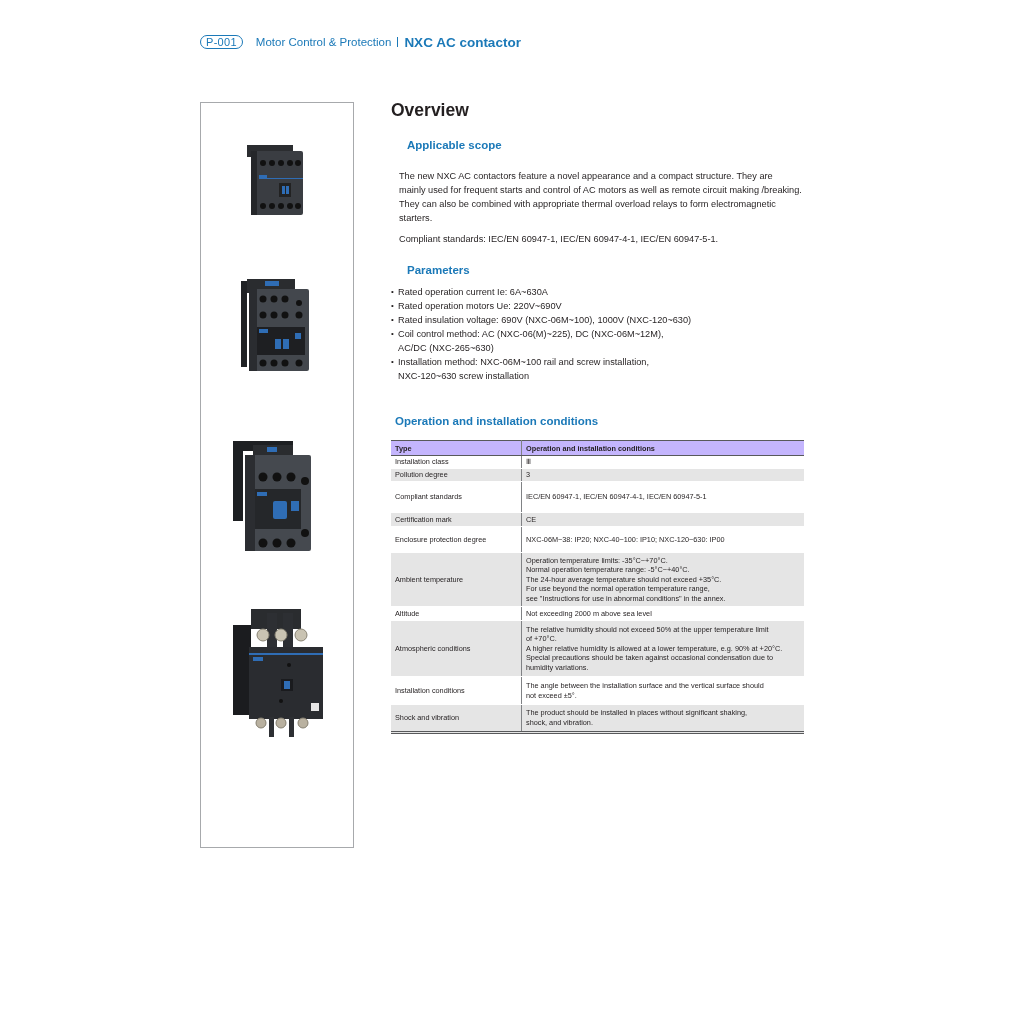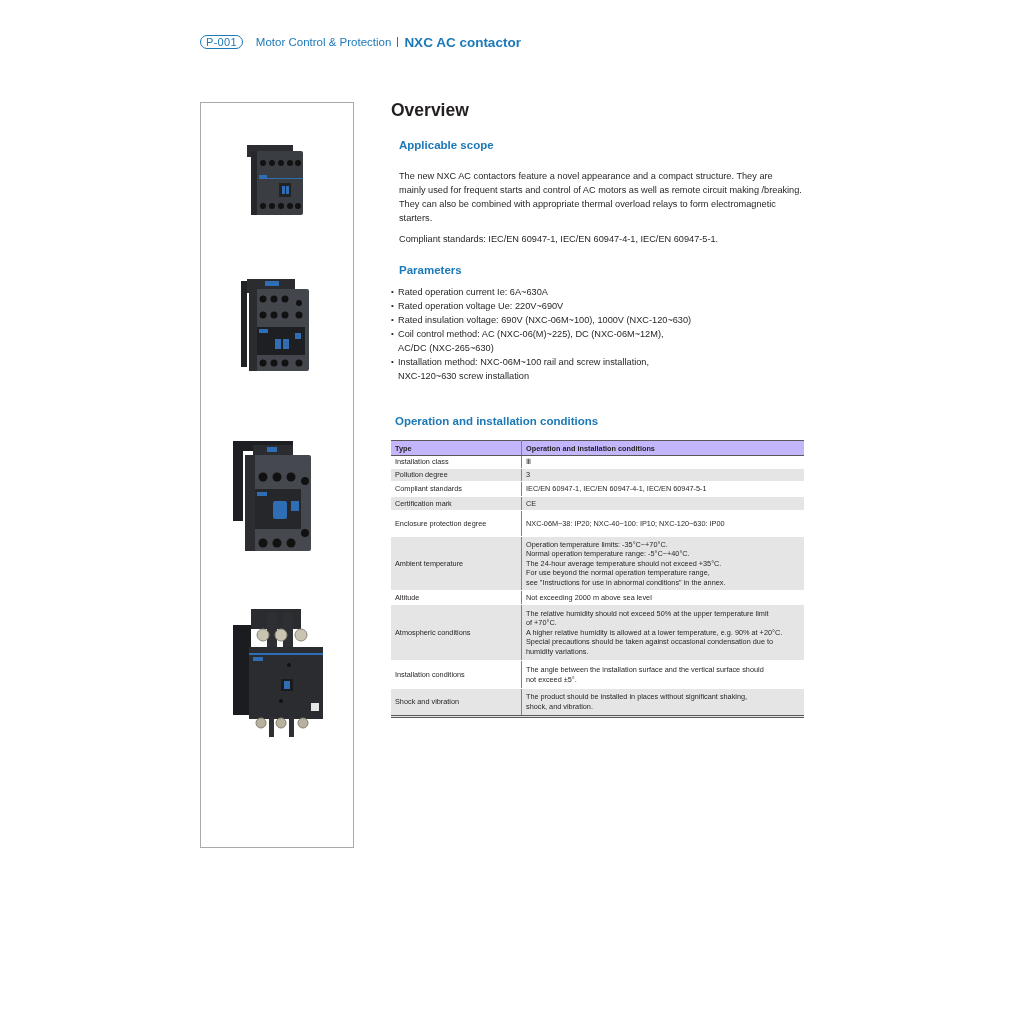--- a/index.html
+++ b/index.html
@@ -15,21 +15,21 @@
   .htitle { color:#1b79b8; font-size:13.5px; font-weight:bold; }
 
   
   .panel { position:absolute; left:200px; top:102px; width:154px; height:746px;
            border:1.5px solid #a7a9ac; box-sizing:border-box; background:#fff; }
   .prod { position:absolute; }
 
   
   .content { position:absolute; left:391px; top:0; width:420px; }
   .ov { position:absolute; top:100px; left:0; font-size:17.5px; font-weight:bold; color:#231f20; }
-  .sub { position:absolute; left:8px; font-size:11.5px; font-weight:bold; color:#1b79b8; }
+  .sub { position:absolute; left:16px; font-size:11.5px; font-weight:bold; color:#1b79b8; }
   .para { position:absolute; left:8px; width:412px; font-size:9.2px; line-height:14px; color:#231f20; }
   .plist { position:absolute; left:0; top:285px; width:420px; font-size:9.2px; line-height:14px; margin:0; padding:0; list-style:none; }
   .plist li { position:relative; padding-left:7px; }
   .plist li::before { content:"•"; position:absolute; left:0; top:0; font-size:8px; }
 
   
   .tbl { position:absolute; left:391px; top:440px; width:413px; border-collapse:collapse; font-size:7.3px; color:#231f20; }
   .tbl th { background:#c4b5fd; text-align:left; font-weight:bold; height:14px; padding:0 4px;
             border-top:1.5px solid #58595b; border-bottom:1px solid #58595b; }
   .tbl td { padding:1px 4px; line-height:9.6px; vertical-align:middle; border-bottom:1px solid #fff; }
@@ -160,21 +160,21 @@
     <div>starters.</div>
   </div>
   <div class="para" style="top:232px">Compliant standards: IEC/EN 60947-1, IEC/EN 60947-4-1, IEC/EN 60947-5-1.</div>
 
   <div class="sub" style="top:264px">Parameters</div>
   <ul class="plist">
     <li>
         <div>Rated operation current Ie: 6A~630A</div>
       </li>
     <li>
-        <div>Rated operation voltage Ue: 220V~690V</div>
+        <div>Rated operation motors Ue: 220V~690V</div>
       </li>
     <li>
         <div>Rated insulation voltage: 690V (NXC-06M~100), 1000V (NXC-120~630)</div>
       </li>
     <li>
         <div>Coil control method: AC (NXC-06(M)~225), DC (NXC-06M~12M),</div>
         <div>AC/DC (NXC-265~630)</div>
       </li>
     <li>
         <div>Installation method: NXC-06M~100 rail and screw installation,</div>
@@ -194,21 +194,21 @@
   </thead>
   <tbody>
     <tr style="height:13px">
       <td class="c1">Installation class</td>
       <td style="font-family:'Liberation Serif',serif">Ⅲ</td>
     </tr>
     <tr class="alt" style="height:13px">
       <td class="c1">Pollution degree</td>
       <td>3</td>
     </tr>
-    <tr style="height:15px">
+    <tr style="height:31px">
       <td class="c1">Compliant standards</td>
       <td>IEC/EN 60947-1, IEC/EN 60947-4-1, IEC/EN 60947-5-1</td>
     </tr>
     <tr class="alt" style="height:14px">
       <td class="c1">Certification mark</td>
       <td>CE</td>
     </tr>
     <tr style="height:26px">
       <td class="c1">Enclosure protection degree</td>
       <td>NXC-06M~38: IP20; NXC-40~100: IP10; NXC-120~630: IP00</td>

